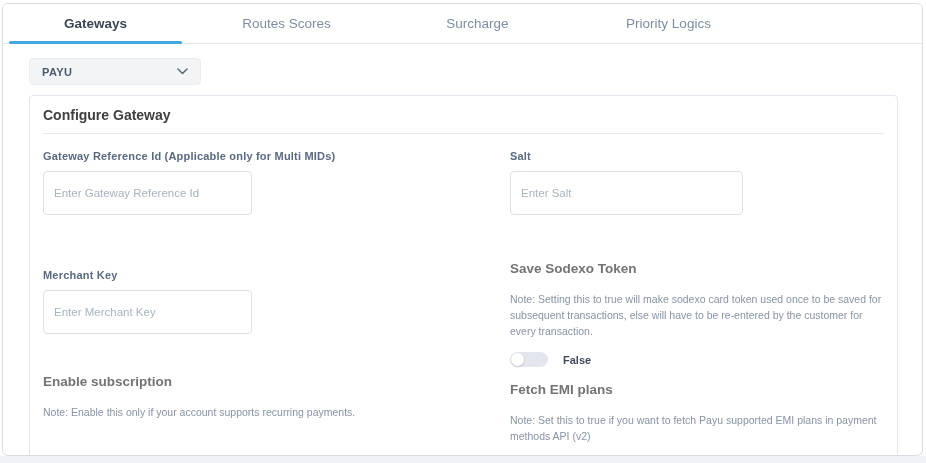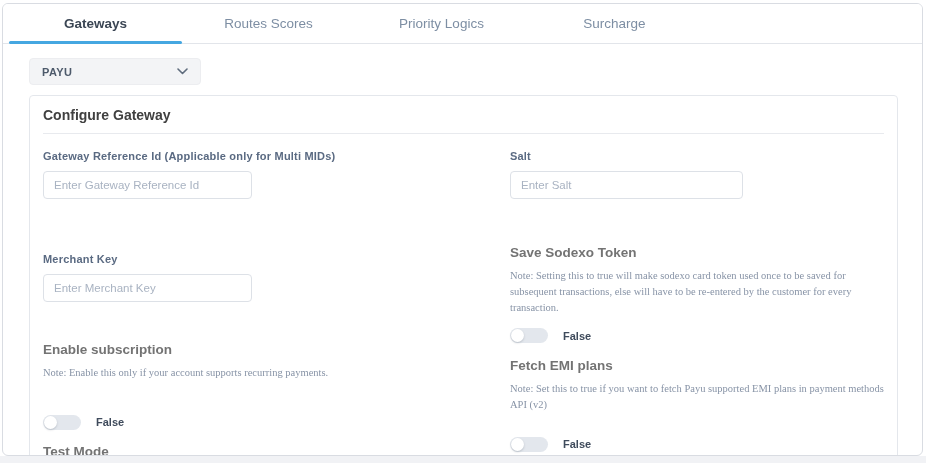--- a/index.html
+++ b/index.html
@@ -3,21 +3,21 @@
 <meta charset="utf-8">
 <style>
   * { margin:0; padding:0; box-sizing:border-box; }
   html,body { width:926px; height:463px; background:#ffffff; font-family:"Liberation Sans", sans-serif; }
   .page { position:relative; width:926px; height:463px; background:#ffffff; overflow:hidden; }
   .bottom-strip { position:absolute; left:0; right:0; bottom:0; height:7px; background:#f1f2f5; }
   .card { position:absolute; left:2px; top:3px; right:3px; bottom:7px; background:#ffffff;
           border:1px solid #d9dce2; border-radius:6px; overflow:hidden; }
 
   
-  .tabbar { display:flex; height:40px; border-bottom:1px solid #e2e5ea; padding-left:6px; background:#fff; }
+  .tabbar { display:flex; height:40px; border-bottom:1px solid #e2e5ea; padding-left:6px; background:#fff;gap:18px; }
   .tab { width:173px; text-align:center; line-height:40px; font-size:13.5px; color:#7d8ea3;
          position:relative; cursor:pointer; white-space:nowrap; }
   .tab.active { color:#3b4654; font-weight:700; }
   .tab.active::after { content:""; position:absolute; left:0; right:0; bottom:-1px; height:3px;
                        background:#45a7e1; border-radius:2px; }
 
   
   .select { margin:14px 0 0 26px; width:172px; height:27px; background:#f3f4f6;
             border:1px solid #ecedf0; border-radius:4px; display:flex; align-items:center;
             justify-content:space-between; padding:0 12px; cursor:pointer; }
@@ -27,27 +27,27 @@
   
   .panel { margin:10px 24px 0 26px; border:1px solid #e4e7ec; border-radius:4px 4px 0 0;
            height:380px; background:#fff; }
   .panel-title { padding:11px 13px 10px; font-size:14px; font-weight:700; color:#404040; }
   .panel-divider { height:1px; background:#e8eaee; margin:0 13px; }
 
   .form { display:grid; grid-template-columns:467px 1fr; padding:16px 13px 0 13px; }
   .col { display:flex; flex-direction:column; align-items:flex-start; }
 
   .field-label { font-size:11px; font-weight:700; color:#5a6a82; letter-spacing:0.2px; }
-  .text-input { margin-top:9px; height:28px; border:1px solid #dde1e7; border-radius:4px;
+  .text-input { margin-top:9px; height:44px; border:1px solid #dde1e7; border-radius:4px;
                 padding:0 10px; font-size:11.5px; color:#46525f; background:#fff; outline:none; }
   .text-input::placeholder { color:#a9b3c2; }
   .w-ref { width:209px; } .w-salt { width:233px; } .w-mkey { width:209px; }
 
   .section-title { font-size:13.5px; font-weight:700; color:#737373; }
-  .note { margin-top:8px; font-size:10.5px; line-height:1.5; color:#8793a6;font-family:Liberation Serif, serif; }
+  .note { margin-top:16px; font-size:10.5px; line-height:1.5; color:#8793a6; }
 
   .toggle-row { display:flex; align-items:center; cursor:pointer; }
   .toggle { width:38px; height:15px; border-radius:8px; background:#e3e7ed; position:relative; flex:none; }
   .toggle .knob { position:absolute; left:1px; top:1px; width:13px; height:13px; border-radius:50%;
                   background:#ffffff; box-shadow:0 1px 2px rgba(60,70,90,0.25); }
   .toggle-label { margin-left:15px; font-size:11px; font-weight:700; color:#3f4b5c; }
 
   
   .mt-field2 { margin-top:54px; }
   .mt-sub-title { margin-top:40px; }
@@ -64,22 +64,22 @@
 </head>
 <body>
 
 <div class="page">
   <div class="bottom-strip"></div>
   <div class="card">
 
     <div class="tabbar">
       <div class="tab active">Gateways</div>
       <div class="tab">Routes Scores</div>
+      <div class="tab">Surcharge</div>
       <div class="tab">Priority Logics</div>
-      <div class="tab">Surcharge</div>
     </div>
 
     <div class="select">
       <span class="select-value">PAYU</span>
       <span>
         <svg width="11" height="7" viewBox="0 0 11 7">
             <path d="M1 1l4.5 4.5L10 1" stroke="#5f6c7d" stroke-width="1.6" fill="none" stroke-linecap="round" stroke-linejoin="round"></path>
           </svg>
       </span>
     </div>

